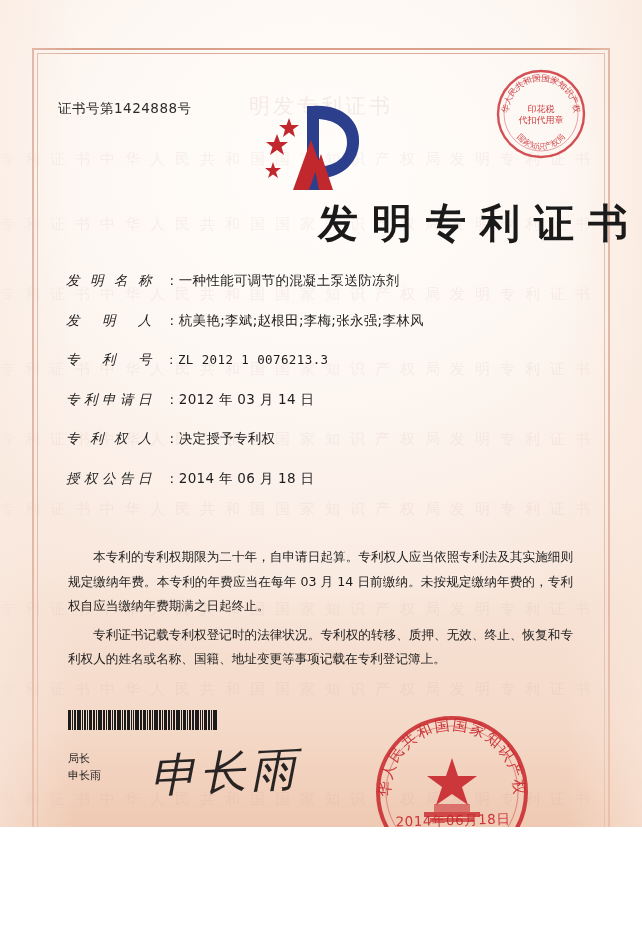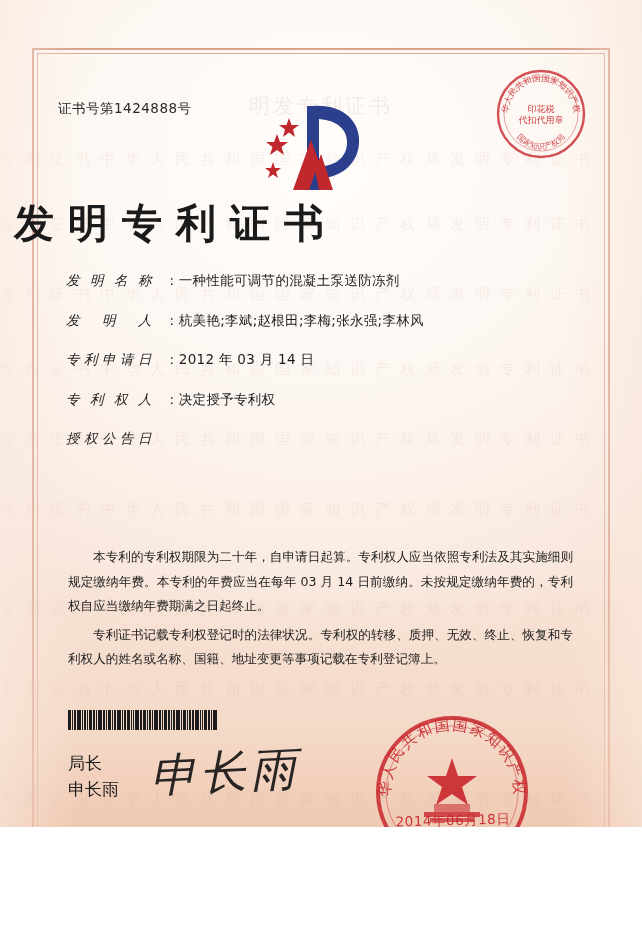--- a/index.html
+++ b/index.html
@@ -120,21 +120,21 @@
     top: 68px;
     width: 92px;
     height: 92px;
   }
 
   
   .main-title {
     position: absolute;
     left: 0; right: 0;
     top: 196px;
-    text-align: left;
+    text-align: right;
     font-size: 40px;
     font-weight: bold;
     color: #1a1a1a;
     letter-spacing: 14px;
     text-indent: 14px;
     font-family: "DejaVu Sans", sans-serif;
   }
 
   
   .fields {
@@ -205,21 +205,21 @@
     height: 100%;
     background: #1b1b1b;
     margin-right: 1px;
   }
 
   
   .director {
     position: absolute;
     left: 68px;
     top: 750px;
-    font-size: 17px;
+    font-size: 11px;
     line-height: 1.55;
     color: #1d1d1d;
     font-family: "DejaVu Sans", sans-serif;
   }
 
   
   .signature {
     position: absolute;
     left: 150px;
     top: 742px;
@@ -329,29 +329,34 @@
     <div class="fields">
       <div class="field-row">
         <span class="field-label spread">发 明 名 称</span>
         <span class="field-value">：一种性能可调节的混凝土泵送防冻剂</span>
       </div>
       <div class="field-row">
         <span class="field-label spread">发 明 人</span>
         <span class="field-value">：杭美艳;李斌;赵根田;李梅;张永强;李林风</span>
       </div>
       <div class="field-row">
+        <span class="field-label spread">专 利 号</span>
+        <span class="field-value mono">：ZL 2012 1 0076213.3</span>
+      </div>
+      <div class="field-row">
         <span class="field-label spread">专利申请日</span>
         <span class="field-value">：2012 年 03 月 14 日</span>
       </div>
       <div class="field-row">
         <span class="field-label spread">专 利 权 人</span>
         <span class="field-value">：决定授予专利权</span>
       </div>
       <div class="field-row">
         <span class="field-label spread">授权公告日</span>
+        <span class="field-value">：2014 年 06 月 18 日</span>
       </div>
     </div>
 
     <div class="body-text">
       <p>本专利的专利权期限为二十年，自申请日起算。专利权人应当依照专利法及其实施细则规定缴纳年费。本专利的年费应当在每年 03 月 14 日前缴纳。未按规定缴纳年费的，专利权自应当缴纳年费期满之日起终止。</p>
       <p>专利证书记载专利权登记时的法律状况。专利权的转移、质押、无效、终止、恢复和专利权人的姓名或名称、国籍、地址变更等事项记载在专利登记簿上。</p>
     </div>
 
     <div class="barcode">
       <i style="width:3px"></i>

